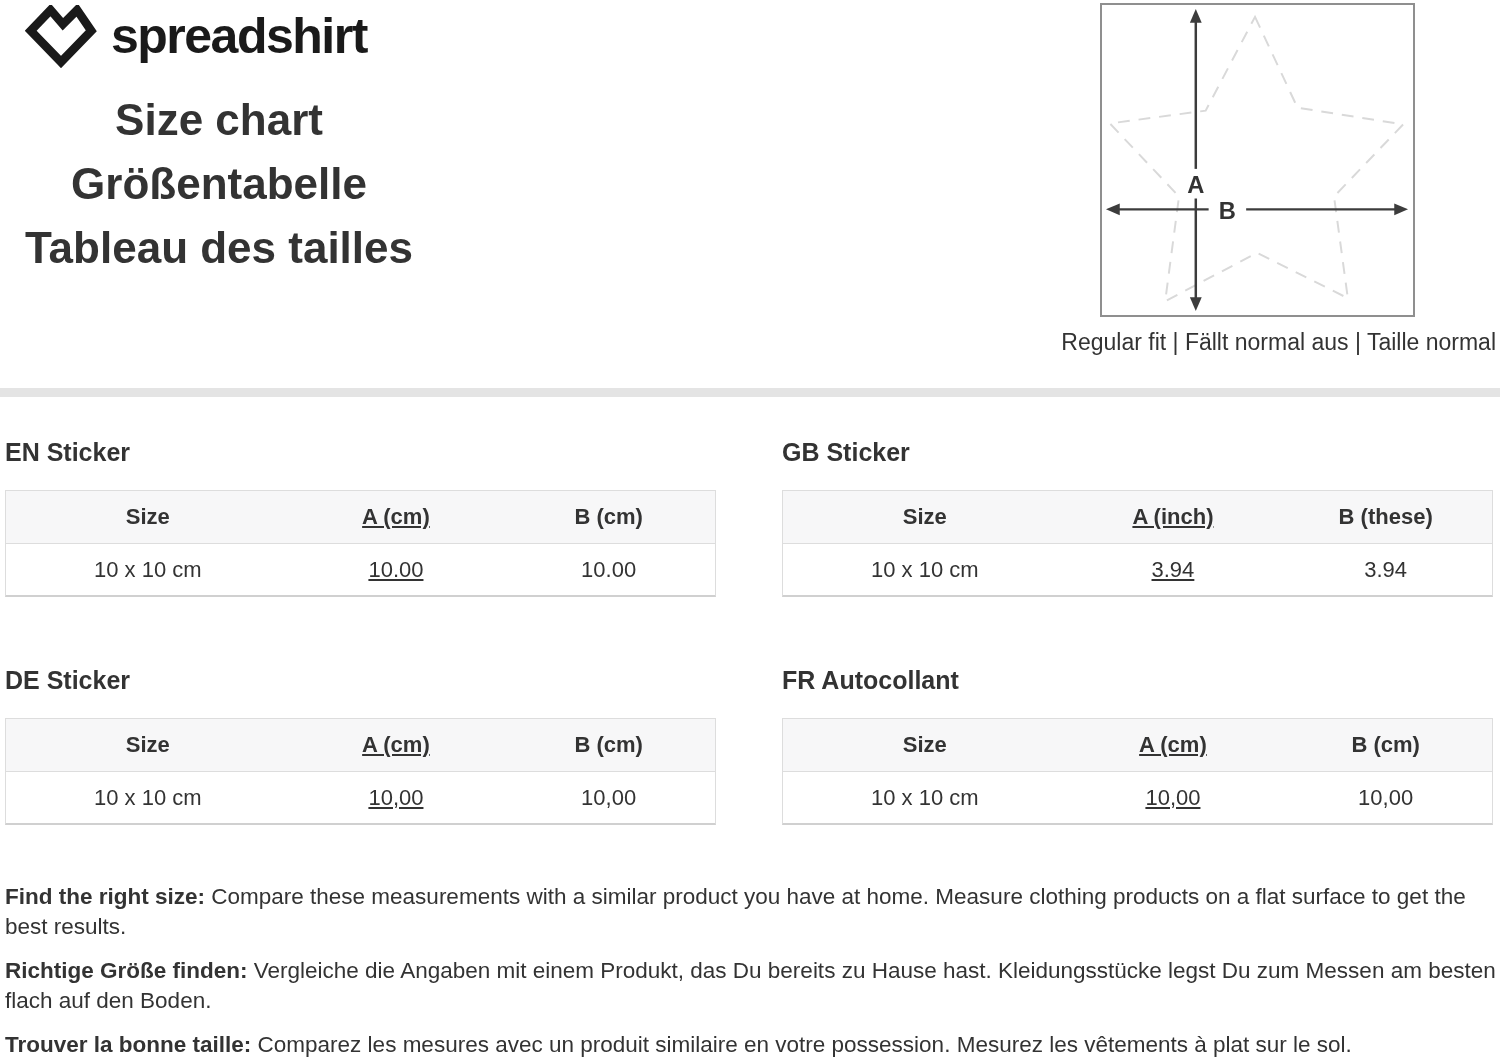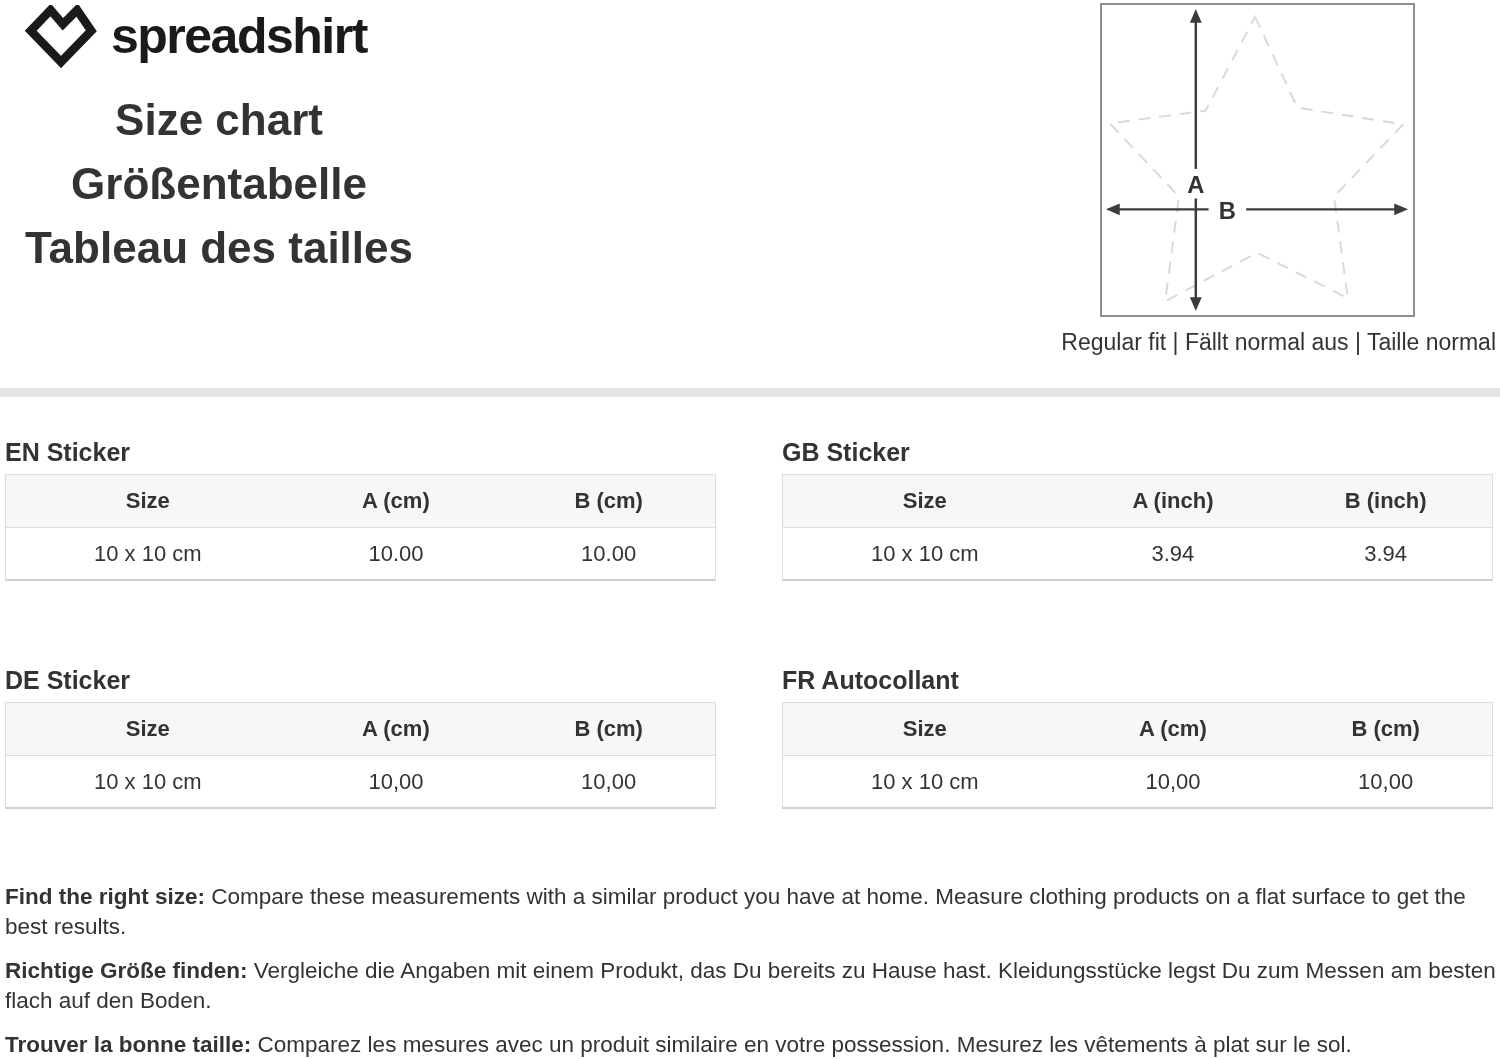--- a/index.html
+++ b/index.html
@@ -46,31 +46,31 @@
 
   
   .size-section { position: absolute; width: 642px; }
   .pos-en { left: 5px;   top: 438px; }
   .pos-gb { left: 782px; top: 438px; }
   .pos-de { left: 5px;   top: 666px; }
   .pos-fr { left: 782px; top: 666px; }
   .size-section h2 { font-size: 25px; line-height: 28px; font-weight: bold; color: #333; }
   .stable {
     display: table; table-layout: fixed;
-    width: 711px; margin-top: 8px;
+    width: 711px; margin-top: 24px;
     border: 1px solid #dddddd;
     border-bottom: 2px solid #d0d0d0;
     background: #fff;
   }
   .trow { display: table-row; }
   .tcell {
     display: table-cell; vertical-align: middle; text-align: center;
     font-size: 22px; color: #333;
   }
-  .c1 { width: 40%; } .c2 { width: 30%; } .c3 { width: 30%; }
+  .c1 { width: 40%; } .c2 { width: 30%; text-decoration: underline; } .c3 { width: 30%; }
   .thead .tcell { height: 53px; font-weight: bold; background: #f7f7f8; border-bottom: 1px solid #dddddd; }
   .tbody-row .tcell { height: 51px; background: #ffffff; }
 
   
   .notes { position: absolute; left: 5px; top: 882px; width: 1492px; }
   .notes p { font-size: 22.5px; line-height: 30px; margin-bottom: 14px; color: #333; }
   .notes .lead { font-weight: bold; }
 </style>
 </head>
 <body>
@@ -128,21 +128,21 @@
       </div>
     </div>
   </section>
 
   <section class="size-section pos-gb">
     <h2>GB Sticker</h2>
     <div class="stable">
       <div class="trow thead">
         <div class="tcell c1">Size</div>
         <div class="tcell c2">A (inch)</div>
-        <div class="tcell c3">B (inch)</div>
+        <div class="tcell c3">B (these)</div>
       </div>
       <div class="trow tbody-row">
         <div class="tcell c1">10 x 10 cm</div>
         <div class="tcell c2">3.94</div>
         <div class="tcell c3">3.94</div>
       </div>
     </div>
   </section>
 
   <section class="size-section pos-de">

